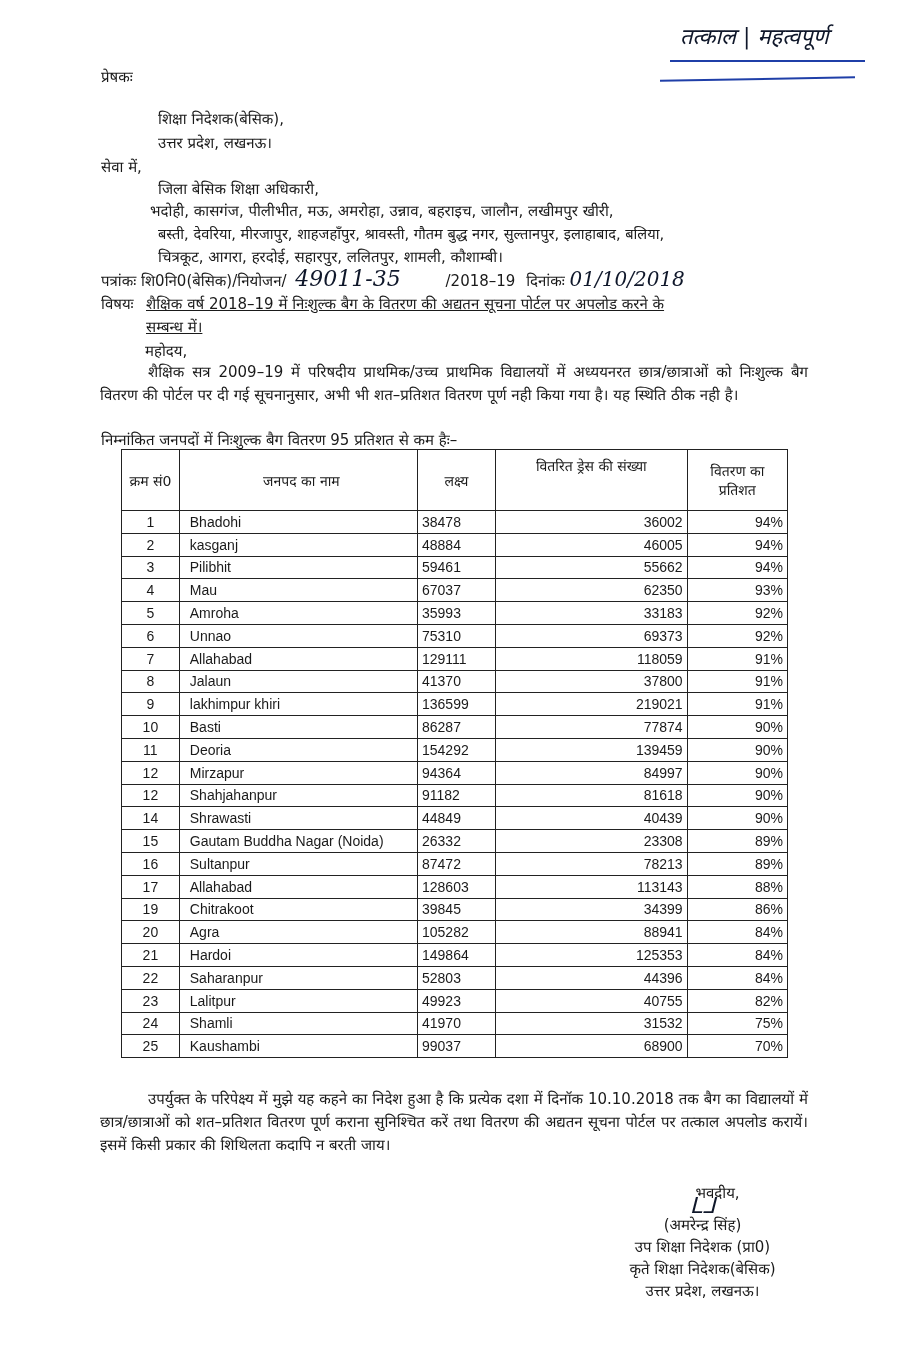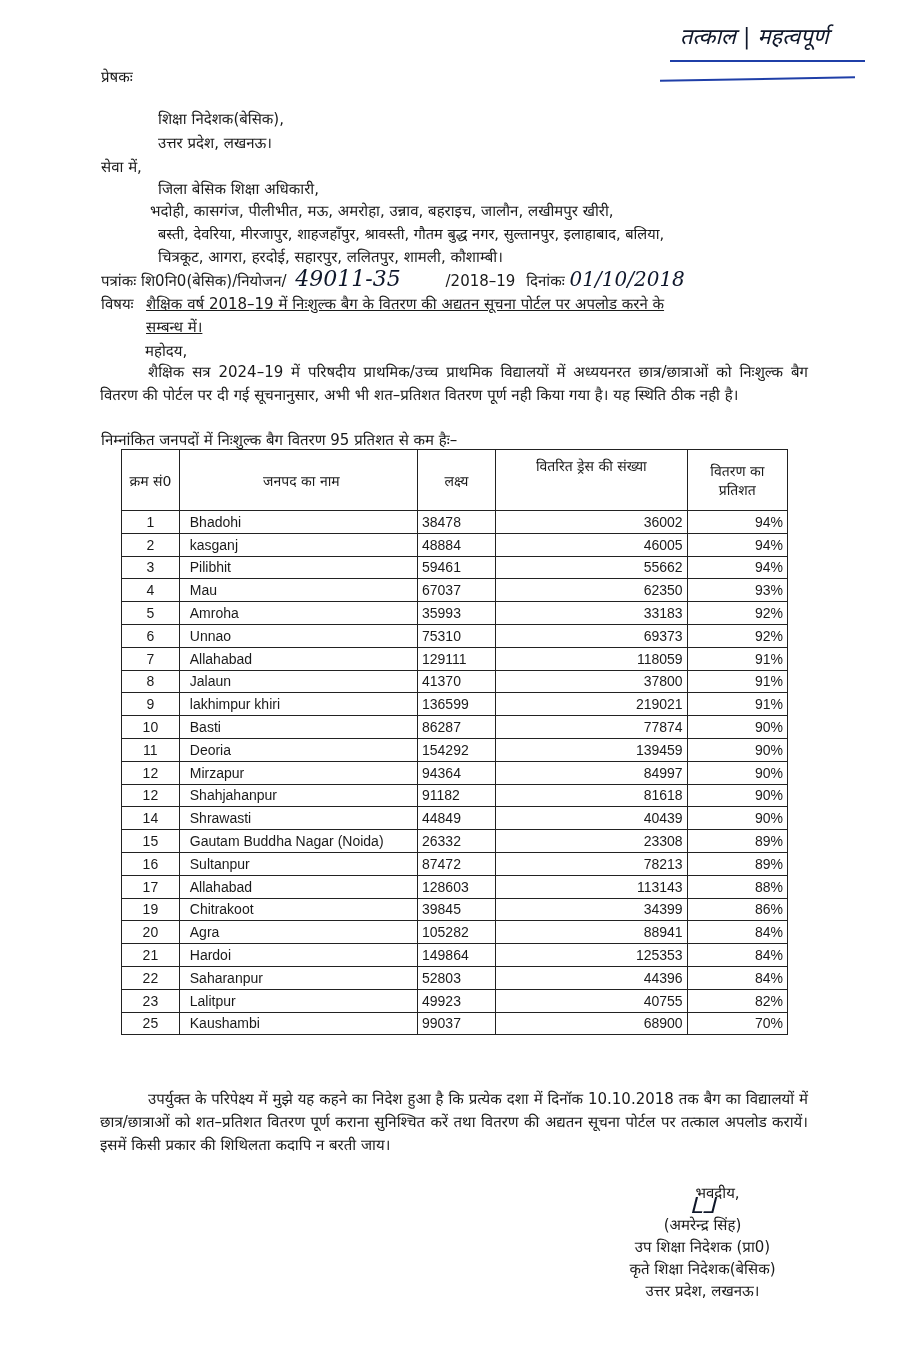--- a/index.html
+++ b/index.html
@@ -46,21 +46,21 @@
   <span style="margin-left:6px;">दिनांकः</span>
   <span class="hand" style="font-size:20px;">01/10/2018</span>
 </div>
 
 <div class="abs" style="left:101px; top:293px;">विषयः</div>
 <div class="abs u" style="left:146px; top:293px;">शैक्षिक वर्ष 2018–19 में निःशुल्क बैग के वितरण की अद्यतन सूचना पोर्टल पर अपलोड करने के</div>
 <div class="abs u" style="left:146px; top:316px;">सम्बन्ध में।</div>
 
 <div class="abs" style="left:101px; top:340px;margin-left:44px;">महोदय,</div>
 <div class="para" style="top:361px; text-indent:48px;">
-  <span>शैक्षिक सत्र 2024–19 में परिषदीय प्राथमिक/उच्च प्राथमिक विद्यालयों में अध्ययनरत छात्र/छात्राओं को निःशुल्क बैग वितरण की पोर्टल पर दी गई सूचनानुसार, अभी भी शत–प्रतिशत वितरण पूर्ण नही किया गया है। यह स्थिति ठीक नही है।</span>
+  <span>शैक्षिक सत्र 2009–19 में परिषदीय प्राथमिक/उच्च प्राथमिक विद्यालयों में अध्ययनरत छात्र/छात्राओं को निःशुल्क बैग वितरण की पोर्टल पर दी गई सूचनानुसार, अभी भी शत–प्रतिशत वितरण पूर्ण नही किया गया है। यह स्थिति ठीक नही है।</span>
 </div>
 <div class="abs" style="left:101px; top:429px;">निम्नांकित जनपदों में निःशुल्क बैग वितरण 95 प्रतिशत से कम हैः–</div>
 
 <table class="dist">
   <thead>
     <tr>
       <th class="c-sno">क्रम सं0</th>
       <th class="c-name" style="text-align:center;">जनपद का नाम</th>
       <th class="c-target" style="text-align:center;">लक्ष्य</th>
       <th class="c-dist" style="text-align:center; vertical-align:top; padding-top:6px;">वितरित ड्रेस की संख्या</th>
@@ -216,20 +216,27 @@
         <td class="c-pct">84%</td>
       </tr>
       <tr>
         <td class="c-sno">23</td>
         <td class="c-name">Lalitpur</td>
         <td class="c-target">49923</td>
         <td class="c-dist">40755</td>
         <td class="c-pct">82%</td>
       </tr>
       <tr>
+        <td class="c-sno">24</td>
+        <td class="c-name">Shamli</td>
+        <td class="c-target">41970</td>
+        <td class="c-dist">31532</td>
+        <td class="c-pct">75%</td>
+      </tr>
+      <tr>
         <td class="c-sno">25</td>
         <td class="c-name">Kaushambi</td>
         <td class="c-target">99037</td>
         <td class="c-dist">68900</td>
         <td class="c-pct">70%</td>
       </tr>
     </tbody>
 </table>
 
 <div class="para" style="top:1088px; text-indent:48px;">

